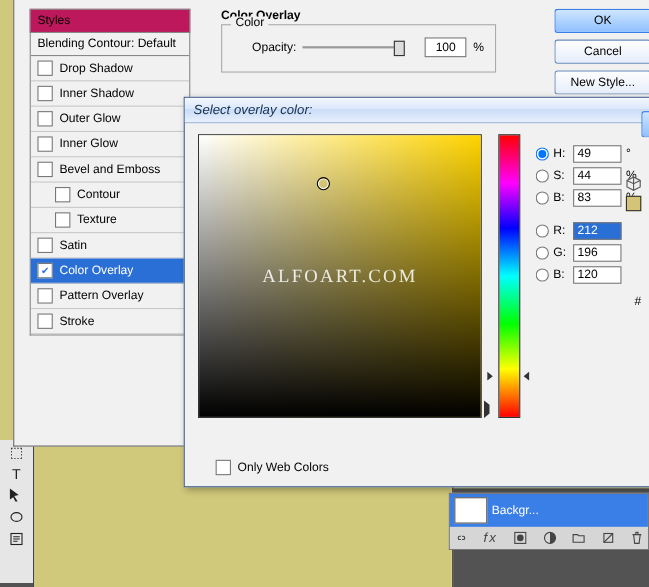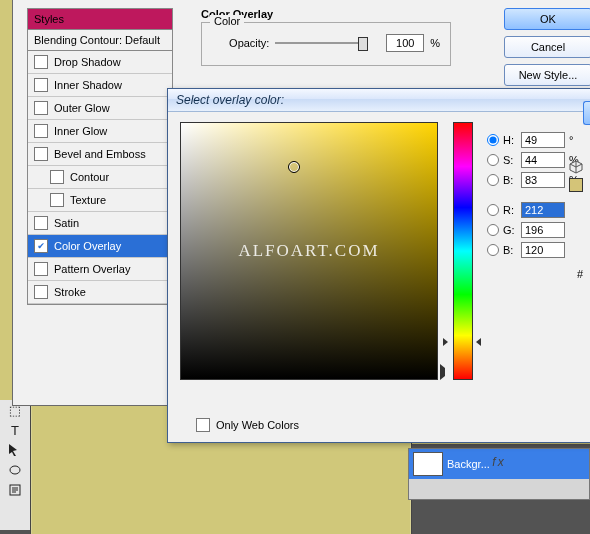--- a/index.html
+++ b/index.html
@@ -13,21 +13,21 @@
   .tool-strip div { height:20px; display:flex; align-items:center; justify-content:center; font-size:13px; color:#222; }
   .tool-strip div svg { width:14px; height:14px; }
 
   
   .canvas { position:absolute; left:30px; top:400px; width:380px; height:134px; background:#d0c87a; border:1px solid #444; box-shadow:inset 0 0 0 1px #fff3; }
 
   
   .layers { position:absolute; right:0; top:448px; width:180px; height:50px; background:#d6d6d6; border:1px solid #777; }
   .layers .row1 { display:flex; align-items:center; height:26px; padding:2px 4px; background:#3a7fe8; color:#fff; gap:4px; overflow:hidden; }
   .thumb { width:28px; height:22px; background:#fff; border:1px solid #555; }
-  .layers .row2 { display:flex; align-items:center; height:20px; padding:0 4px; background:#d6d6d6; gap:6px; justify-content:flex-end; font-size:12px; color:#444; letter-spacing:2px;flex-direction:column; }
+  .layers .row2 { display:flex; align-items:center; height:20px; padding:0 4px; background:#d6d6d6; gap:6px; justify-content:space-between; font-size:12px; color:#444; letter-spacing:2px; }
   .layers .row2 span { font-style:italic; }
   .lay-icon { width:12px; height:12px; }
 
   
   .layer-style { position:absolute; left:12px; top:0; width:578px; height:405px; background:#f1f1f1; border:1px solid #6a6a6a; border-top:none; }
   .styles-col { position:absolute; left:14px; top:8px; width:146px; }
   .styles-head { background:#be185d; border:1px solid #888; border-bottom:1px solid #888; padding:4px 6px; font-size:11px; }
   .styles-list { border:1px solid #888; border-top:none; }
   .styles-list .item { display:flex; align-items:center; gap:6px; padding:4px 6px; border-bottom:1px solid #c8c8c8; }
   .styles-list .item.child { padding-left:22px; }

